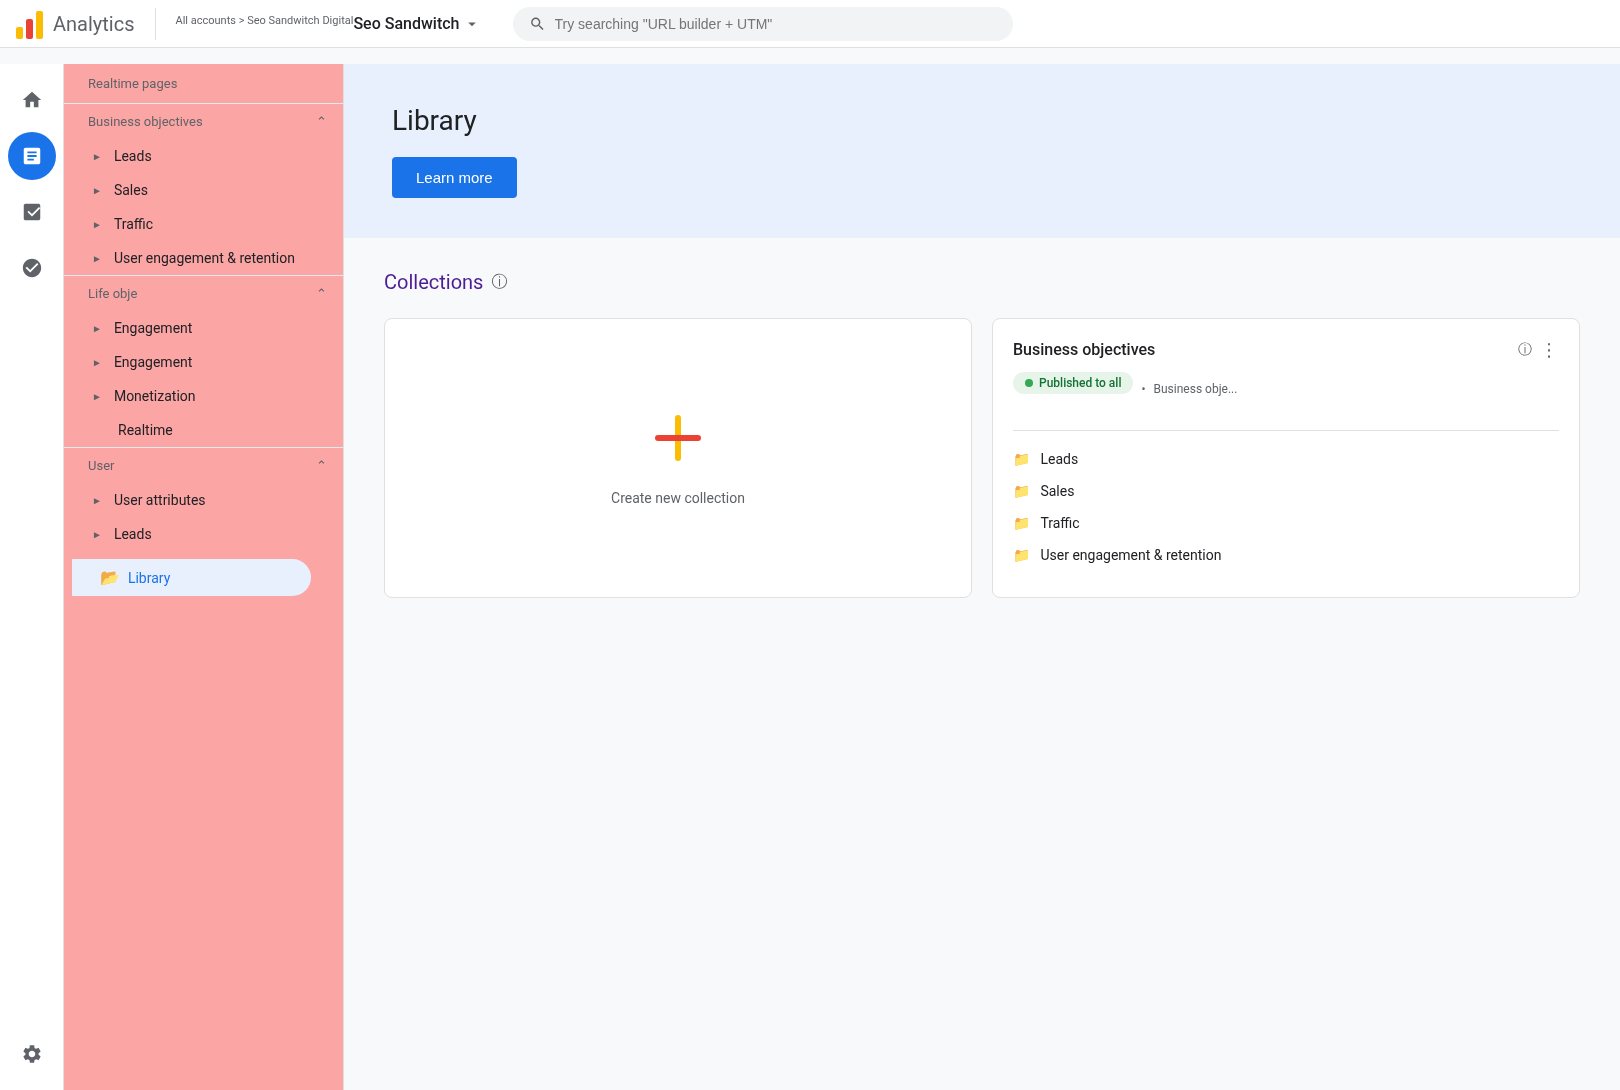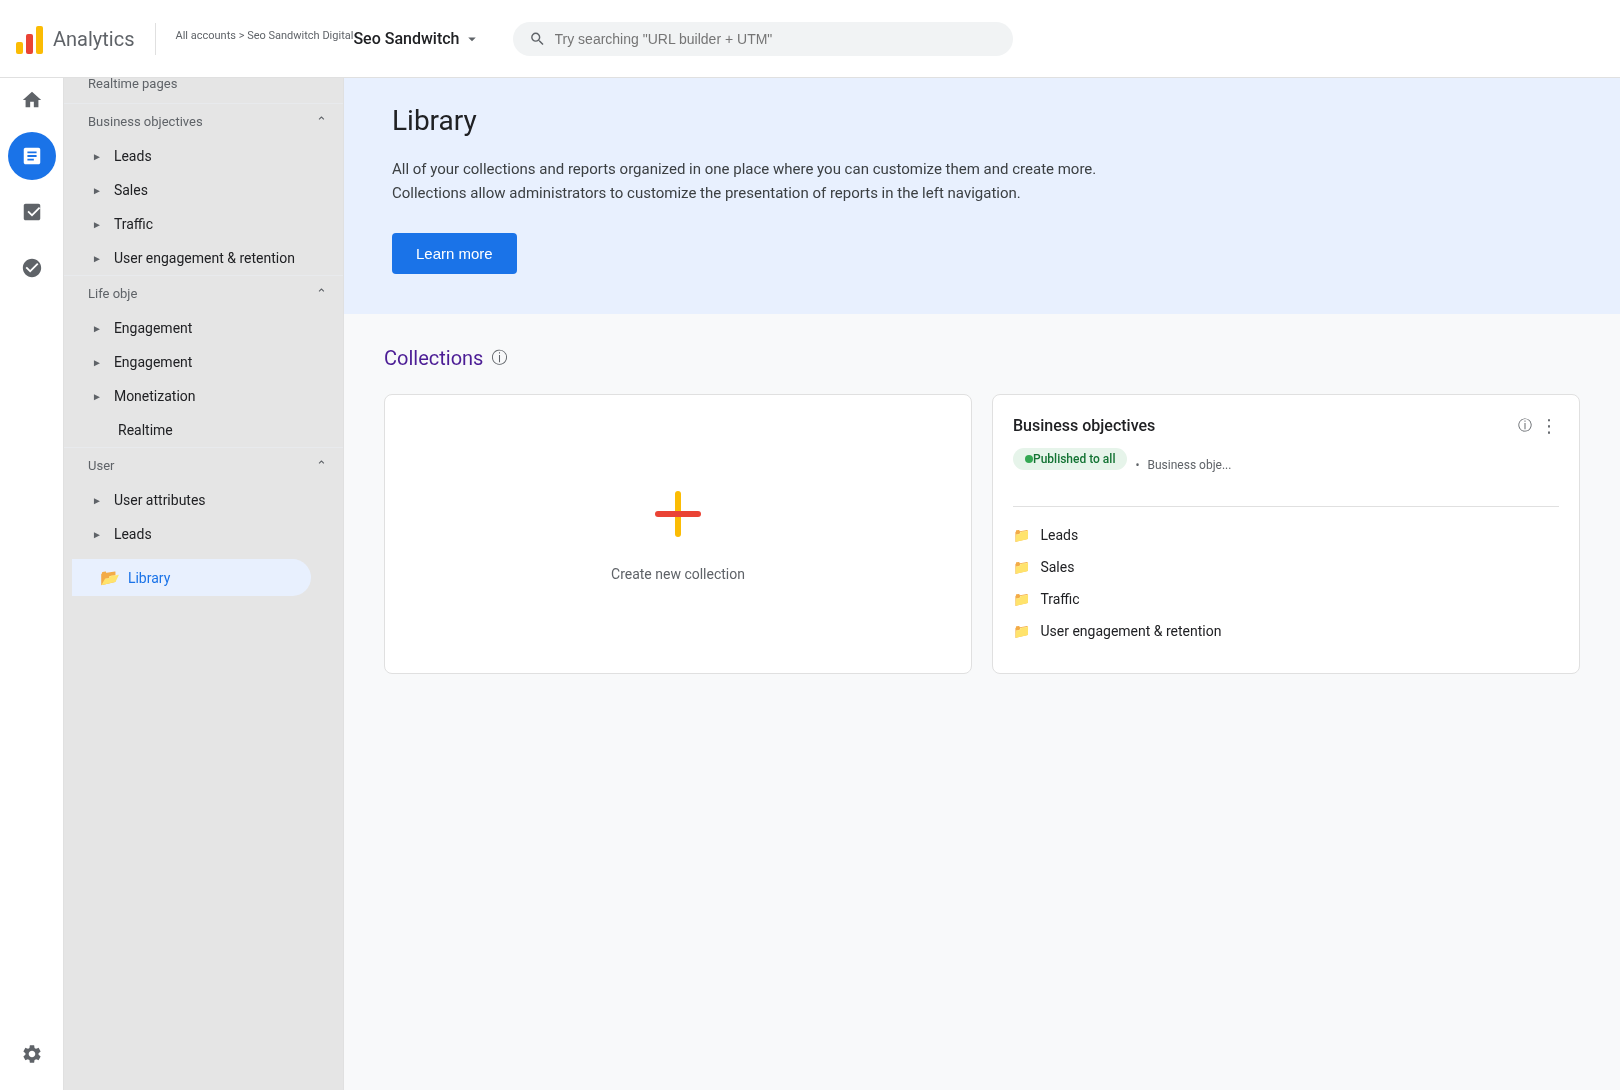--- a/index.html
+++ b/index.html
@@ -1,20 +1,20 @@
 <!DOCTYPE html>
 <html><head>
   <meta charset="utf-8">
   <style>
     * { box-sizing: border-box; margin: 0; padding: 0; }
     body { font-family: 'Google Sans', Roboto, Arial, sans-serif; background: #f8f9fa; font-size: 14px; color: #202124; overflow: hidden; }
 
     
     .header {
-      display: flex; align-items: center; height: 78px;
+      display: flex; align-items: center; height: 48px;
       background: #fff; border-bottom: 1px solid #e0e0e0;
       padding: 0 16px; gap: 12px; position: fixed; top: 0; left: 0; right: 0; z-index: 100;
     }
     .header-logo { display: flex; align-items: center; gap: 10px; }
     .logo-bars { display: flex; align-items: flex-end; gap: 3px; height: 30px; }
     .logo-bar { width: 7px; border-radius: 2px; }
     .logo-bar-1 { height: 12px; background: #fbbc04; }
     .logo-bar-2 { height: 20px; background: #ea4335; }
     .logo-bar-3 { height: 28px; background: #fbbc04; }
     .header-title { font-size: 20px; color: #5f6368; font-weight: 400; }
@@ -42,21 +42,21 @@
     .icon-sidebar-item {
       width: 48px; height: 48px; display: flex; align-items: center; justify-content: center;
       border-radius: 50%; cursor: pointer; color: #5f6368;
     }
     .icon-sidebar-item.active { background: #1a73e8; color: #fff; }
     .icon-sidebar-item svg { width: 22px; height: 22px; }
     .icon-sidebar-bottom { margin-top: auto; }
 
     
     .left-nav {
-      width: 280px; background: #e5e5e5; border-right: 1px solid #e0e0e0;
+      width: 280px; background: #fca5a5; border-right: 1px solid #e0e0e0;
       overflow-y: auto; position: fixed; left: 64px; top: 64px; bottom: 0;
       padding-bottom: 40px;
     }
     .nav-realtime { padding: 12px 16px 12px 24px; font-size: 13px; color: #5f6368; }
     .nav-section { margin-bottom: 0; }
     .nav-section-header {
       display: flex; align-items: center; justify-content: space-between;
       padding: 10px 16px 10px 24px; font-size: 13px; color: #5f6368; cursor: pointer;
       border-top: 1px solid #e8eaed;
     }
@@ -102,21 +102,21 @@
     }
     .create-icon { font-size: 48px; line-height: 1; }
     .create-label { font-size: 14px; color: #5f6368; }
 
     
     .bo-card { padding: 20px; }
     .bo-card-header { display: flex; align-items: center; justify-content: space-between; margin-bottom: 12px; }
     .bo-card-title { font-size: 16px; font-weight: 500; color: #202124; }
     .bo-card-actions { display: flex; align-items: center; gap: 8px; }
     .bo-badge {
-      display: flex; align-items: center; 
+      display: flex; align-items: center; gap: 6px;
       background: #e6f4ea; color: #137333; border-radius: 16px;
       padding: 4px 12px; font-size: 12px; font-weight: 500; margin-bottom: 12px;
     }
     .bo-badge-dot { width: 8px; height: 8px; border-radius: 50%; background: #34a853; }
     .bo-separator { border: none; border-top: 1px solid #e0e0e0; margin: 12px 0; }
     .bo-list-item {
       display: flex; align-items: center; gap: 10px;
       padding: 8px 0; font-size: 14px; color: #202124;
     }
     .bo-list-icon { color: #5f6368; font-size: 14px; }
@@ -252,21 +252,20 @@
         <span class="nav-item-icon" style="font-size:16px;">📂</span>
         <span>Library</span>
       </div>
     </div>
   </nav>
 
   <main class="main-content">
 
     <section class="library-hero">
       <h1 class="library-hero-title">Library</h1>
-      <p class="library-hero-desc">All of your collections and reports organized in one place where you can customize them and create more. Collections allow administrators to customize the presentation of reports in the left navigation.</p>
       <button class="learn-more-btn">Learn more</button>
     </section>
 
     <section class="collections-section">
       <div class="collections-header">
         <h2 class="collections-title">Collections</h2>
         <span style="color:#5f6368; cursor:pointer; font-size:16px;">ⓘ</span>
       </div>
 
       <div class="collections-grid">

